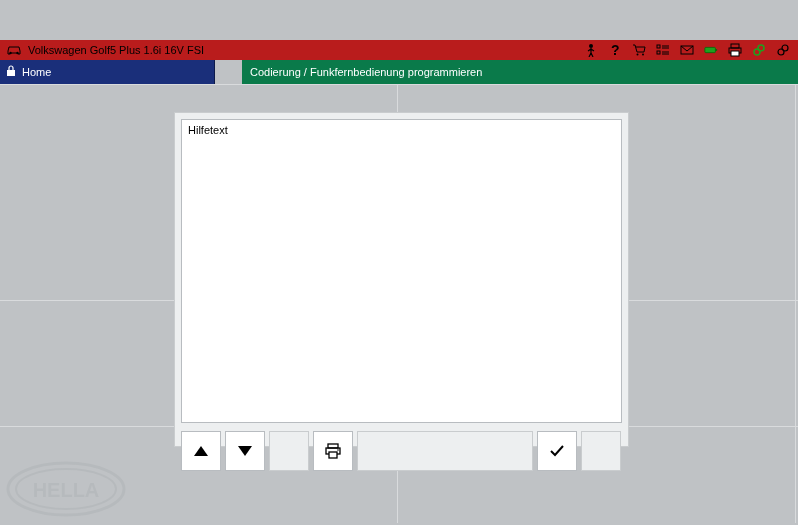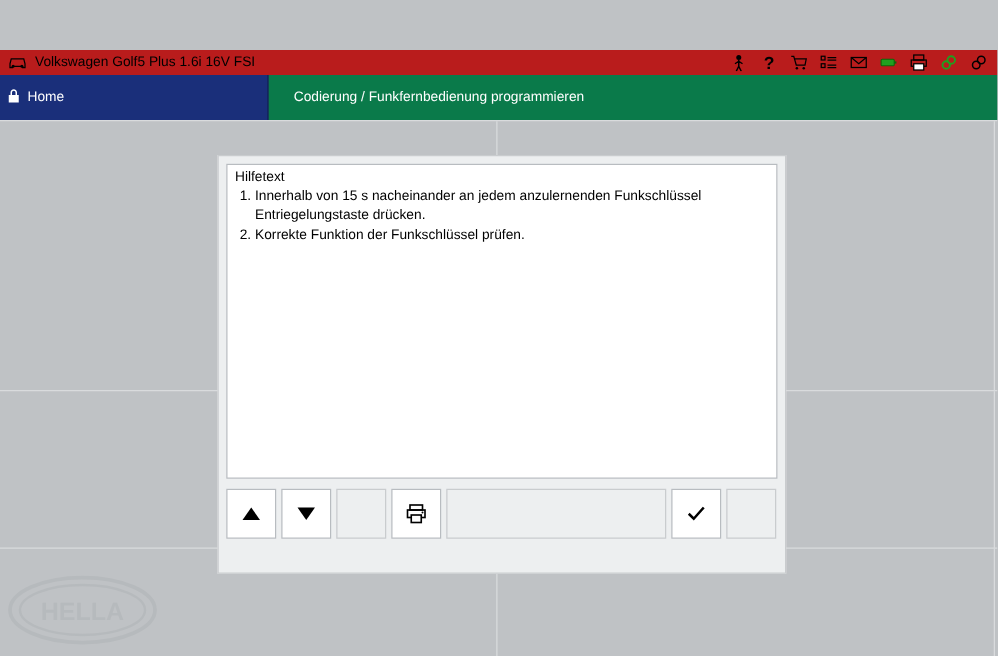--- a/index.html
+++ b/index.html
@@ -27,41 +27,42 @@
     right: 8px;
     top: 0;
     height: 20px;
     display: flex;
     align-items: center;
     gap: 10px;
   }
   .toolbar-icons .ico { display:flex; align-items:center; justify-content:center; width:14px; height:14px; cursor:pointer; }
   .nav-row {
     display: flex;
-    height: 36px;
+    height: 24px;
+    gap: 27px;
   }
   .nav-home {
     width: 215px;
     background: #1a2f7a;
     color: #fff;
     display: flex;
     align-items: center;
     padding-left: 6px;
     font-size: 11px;
     gap: 6px;
     border-right: 1px solid #0d1a4a;
     cursor: pointer;
   }
   .nav-path {
     flex: 1;
     background: #0a7a4a;
     color: #fff;
     display: flex;
     align-items: center;
-    padding-left: 20px;
+    padding-left: 8px;
     font-size: 11px;
     text-align: center;
   }
   .content-area {
     position: relative;
     width: 798px;
   }
   .grid-overlay {
     position: absolute;
     top: 0; left: 0;
@@ -82,21 +83,21 @@
     top: 28px;
     width: 455px;
     height: 335px;
     background: #edeff0;
     border: 1px solid #c9ccce;
     padding: 6px;
   }
   .help-box {
     background: #fff;
     border: 1px solid #b8bcc0;
-    height: 252px;
+    height: 304px;
     padding: 4px 6px;
     font-size: 11px;
     color: #000;
     overflow: hidden;
   }
   .help-title { font-size: 11px; margin-bottom: 2px; }
   .help-list { padding-left: 16px; }
   .help-list li { margin-bottom: 1px; line-height: 1.35; }
   .button-row {
     display: flex;
@@ -235,24 +236,20 @@
     </div>
     <div class="grid-row" style="height:96px;">
       <div class="grid-cell" style="width:398px;height:96px;"></div>
       <div class="grid-cell" style="width:398px;height:96px;"></div>
     </div>
   </div>
 
   <div class="panel">
     <div class="help-box">
       <div class="help-title">Hilfetext</div>
-      <ol class="help-list">
-        <li>Innerhalb von 15 s nacheinander an jedem anzulernenden Funkschlüssel Entriegelungstaste drücken.</li>
-        <li>Korrekte Funktion der Funkschlüssel prüfen.</li>
-      </ol>
     </div>
 
     <div class="button-row">
       <div class="btn">
         <div class="tri-up"></div>
       </div>
       <div class="btn">
         <div class="tri-down"></div>
       </div>
       <div class="btn alt" style="margin-left:4px;"></div>

